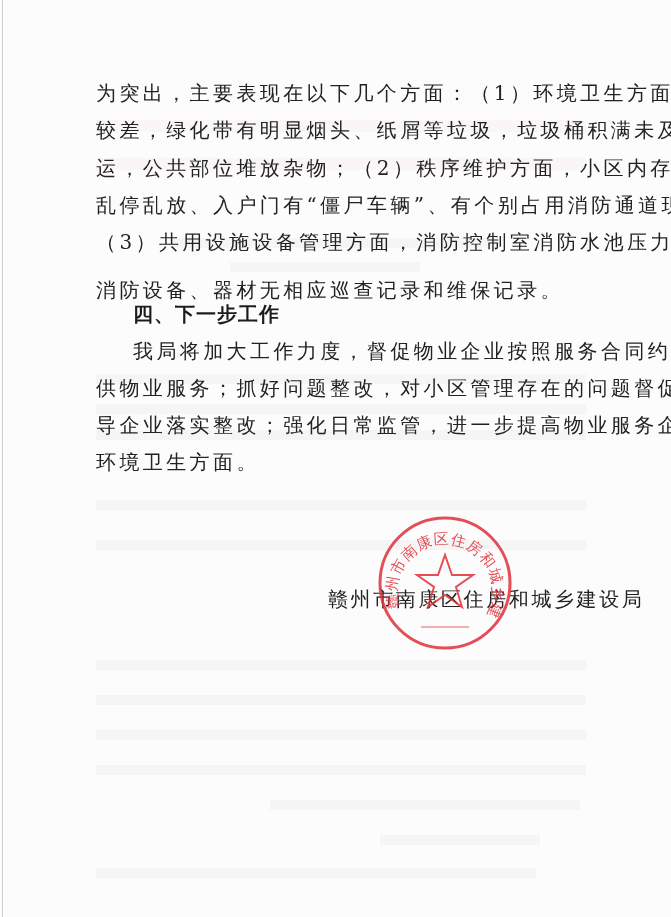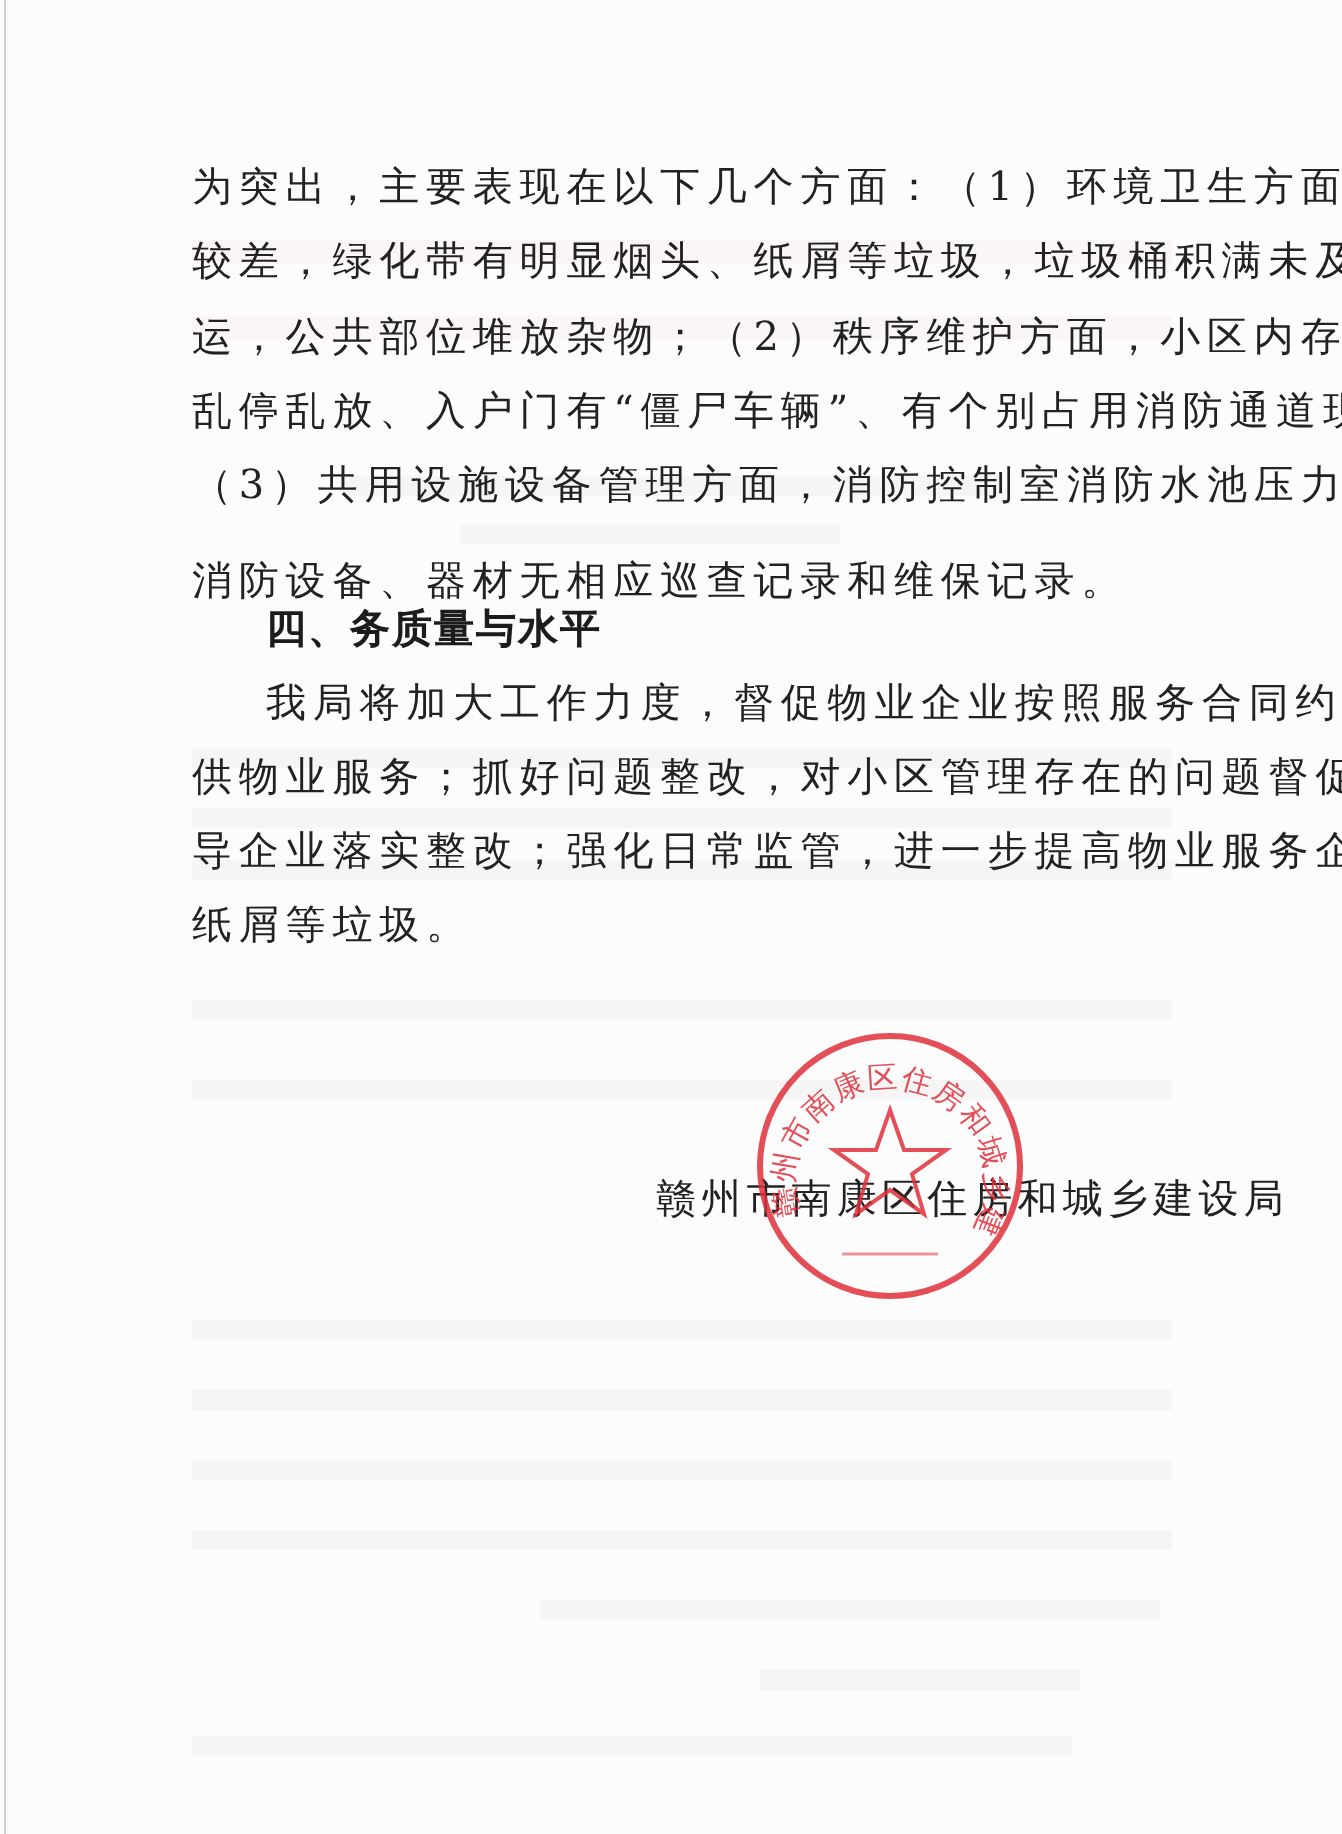--- a/index.html
+++ b/index.html
@@ -124,26 +124,26 @@
 
 <div class="page">
 
   <div class="line" style="top:81px;">为突出，主要表现在以下几个方面：（1）环境卫生方面，卫生</div>
   <div class="line" style="top:118px;">较差，绿化带有明显烟头、纸屑等垃圾，垃圾桶积满未及时清</div>
   <div class="line" style="top:156px;">运，公共部位堆放杂物；（2）秩序维护方面，小区内存在车辆</div>
   <div class="line" style="top:193px;">乱停乱放、入户门有“僵尸车辆”、有个别占用消防通道现象；</div>
   <div class="line" style="top:230px;">（3）共用设施设备管理方面，消防控制室消防水池压力不够，</div>
   <div class="line" style="top:278px;">消防设备、器材无相应巡查记录和维保记录。</div>
 
-  <div class="line indent heading" style="top:302px;">四、务质量与水平</div>
+  <div class="line indent heading" style="top:302px;">四、下一步工作</div>
 
   <div class="line indent" style="top:339px;">我局将加大工作力度，督促物业企业按照服务合同约定提</div>
   <div class="line" style="top:376px;">供物业服务；抓好问题整改，对小区管理存在的问题督促和指</div>
   <div class="line" style="top:413px;">导企业落实整改；强化日常监管，进一步提高物业服务企业服</div>
-  <div class="line" style="top:450px;">纸屑等垃圾。</div>
+  <div class="line" style="top:450px;">环境卫生方面。</div>
 
 
   <div class="sign" style="top:587px;">赣州市南康区住房和城乡建设局</div>
 
   <svg class="seal" viewBox="0 0 136 136">
     <defs>
       <path id="sealArc" d="M 24 96 A 48 48 0 1 1 112 96"></path>
     </defs>
     <circle cx="68" cy="68" r="65" fill="none" stroke="#e0303a" stroke-width="3"></circle>
     <polygon points="68,40 75,60 96,60 79,72 85,92 68,80 51,92 57,72 40,60 61,60" fill="none" stroke="#e0303a" stroke-width="2"></polygon>

